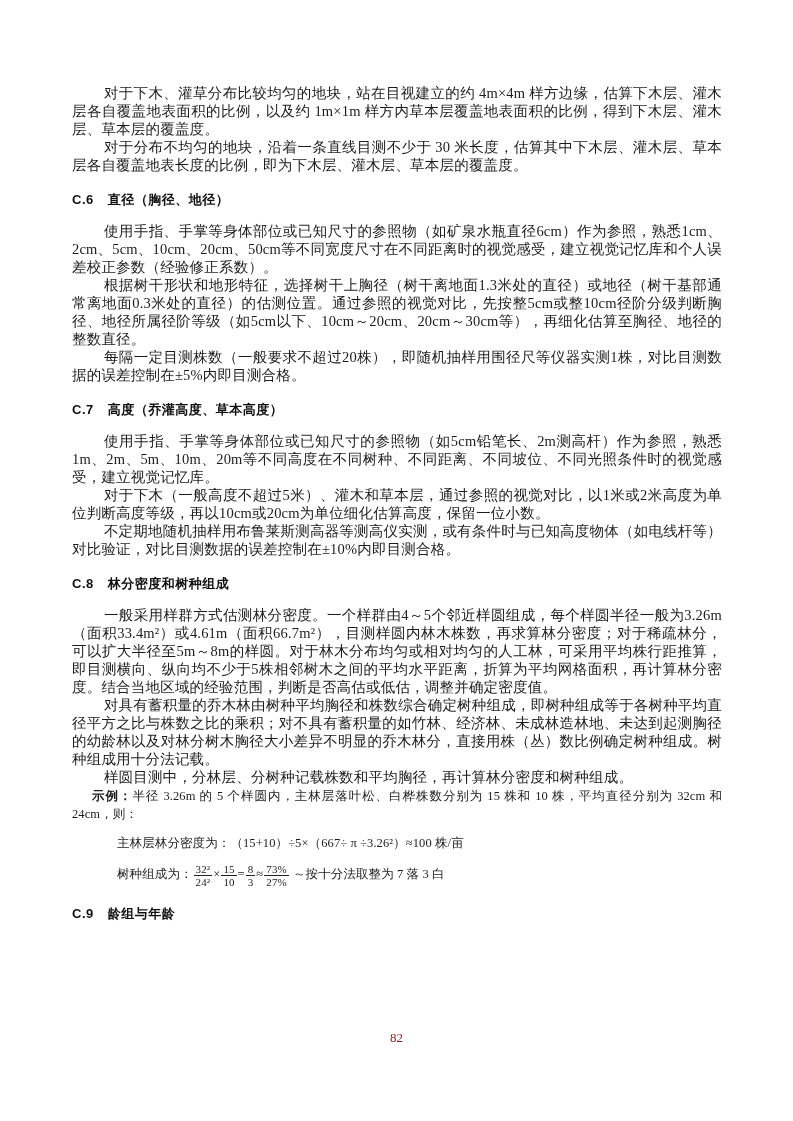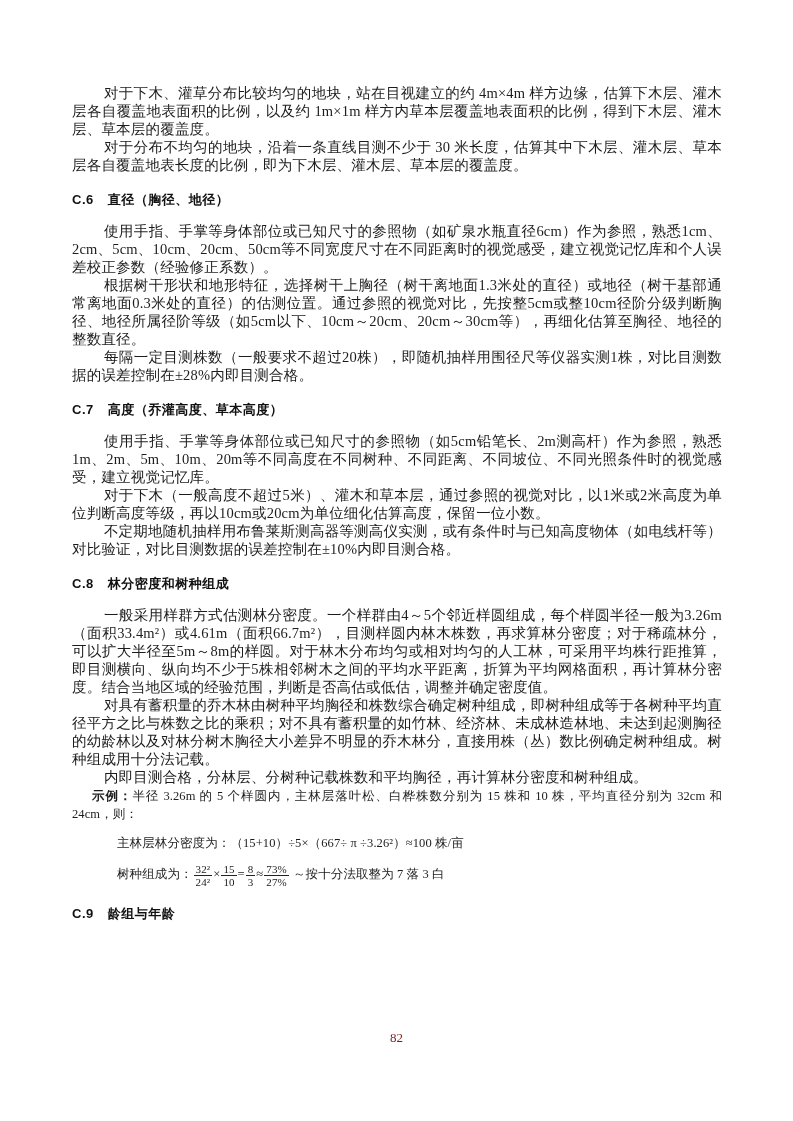--- a/index.html
+++ b/index.html
@@ -72,35 +72,35 @@
   <div class="content">
 
     <p class="body">对于下木、灌草分布比较均匀的地块，站在目视建立的约 4m×4m 样方边缘，估算下木层、灌木层各自覆盖地表面积的比例，以及约 1m×1m 样方内草本层覆盖地表面积的比例，得到下木层、灌木层、草本层的覆盖度。</p>
     <p class="body">对于分布不均匀的地块，沿着一条直线目测不少于 30 米长度，估算其中下木层、灌木层、草本层各自覆盖地表长度的比例，即为下木层、灌木层、草本层的覆盖度。</p>
 
     <h2 class="heading">
       <span class="hnum">C.6</span><span class="htitle">直径（胸径、地径）</span>
     </h2>
     <p class="body">使用手指、手掌等身体部位或已知尺寸的参照物（如矿泉水瓶直径6cm）作为参照，熟悉1cm、2cm、5cm、10cm、20cm、50cm等不同宽度尺寸在不同距离时的视觉感受，建立视觉记忆库和个人误差校正参数（经验修正系数）。</p>
     <p class="body">根据树干形状和地形特征，选择树干上胸径（树干离地面1.3米处的直径）或地径（树干基部通常离地面0.3米处的直径）的估测位置。通过参照的视觉对比，先按整5cm或整10cm径阶分级判断胸径、地径所属径阶等级（如5cm以下、10cm～20cm、20cm～30cm等），再细化估算至胸径、地径的整数直径。</p>
-    <p class="body">每隔一定目测株数（一般要求不超过20株），即随机抽样用围径尺等仪器实测1株，对比目测数据的误差控制在±28%内即目测合格。</p>
+    <p class="body">每隔一定目测株数（一般要求不超过20株），即随机抽样用围径尺等仪器实测1株，对比目测数据的误差控制在±5%内即目测合格。</p>
 
     <h2 class="heading">
       <span class="hnum">C.7</span><span class="htitle">高度（乔灌高度、草本高度）</span>
     </h2>
     <p class="body">使用手指、手掌等身体部位或已知尺寸的参照物（如5cm铅笔长、2m测高杆）作为参照，熟悉1m、2m、5m、10m、20m等不同高度在不同树种、不同距离、不同坡位、不同光照条件时的视觉感受，建立视觉记忆库。</p>
     <p class="body">对于下木（一般高度不超过5米）、灌木和草本层，通过参照的视觉对比，以1米或2米高度为单位判断高度等级，再以10cm或20cm为单位细化估算高度，保留一位小数。</p>
     <p class="body">不定期地随机抽样用布鲁莱斯测高器等测高仪实测，或有条件时与已知高度物体（如电线杆等）对比验证，对比目测数据的误差控制在±10%内即目测合格。</p>
 
     <h2 class="heading">
       <span class="hnum">C.8</span><span class="htitle">林分密度和树种组成</span>
     </h2>
     <p class="body">一般采用样群方式估测林分密度。一个样群由4～5个邻近样圆组成，每个样圆半径一般为3.26m（面积33.4m²）或4.61m（面积66.7m²），目测样圆内林木株数，再求算林分密度；对于稀疏林分，可以扩大半径至5m～8m的样圆。对于林木分布均匀或相对均匀的人工林，可采用平均株行距推算，即目测横向、纵向均不少于5株相邻树木之间的平均水平距离，折算为平均网格面积，再计算林分密度。结合当地区域的经验范围，判断是否高估或低估，调整并确定密度值。</p>
     <p class="body">对具有蓄积量的乔木林由树种平均胸径和株数综合确定树种组成，即树种组成等于各树种平均直径平方之比与株数之比的乘积；对不具有蓄积量的如竹林、经济林、未成林造林地、未达到起测胸径的幼龄林以及对林分树木胸径大小差异不明显的乔木林分，直接用株（丛）数比例确定树种组成。树种组成用十分法记载。</p>
-    <p class="body">内即目测合格，分林层、分树种记载株数和平均胸径，再计算林分密度和树种组成。</p>
+    <p class="body">样圆目测中，分林层、分树种记载株数和平均胸径，再计算林分密度和树种组成。</p>
 
     <p class="small example-intro"><span class="example-label">示例：</span><span>半径 3.26m 的 5 个样圆内，主林层落叶松、白桦株数分别为 15 株和 10 株，平均直径分别为 32cm 和 24cm，则：</span></p>
 
     <p class="small formula">主林层林分密度为：（15+10）÷5×（667÷ π ÷3.26²）≈100 株/亩</p>
 
     <p class="small formula">
       <span>树种组成为：</span><span class="frac"><span class="fnum">32²</span><span class="fden">24²</span></span><span>×</span><span class="frac"><span class="fnum">15</span><span class="fden">10</span></span><span>=</span><span class="frac"><span class="fnum">8</span><span class="fden">3</span></span><span>≈</span><span class="frac"><span class="fnum">73%</span><span class="fden">27%</span></span> <span>～按十分法取整为 7 落 3 白</span>
     </p>
 
     <h2 class="heading">

